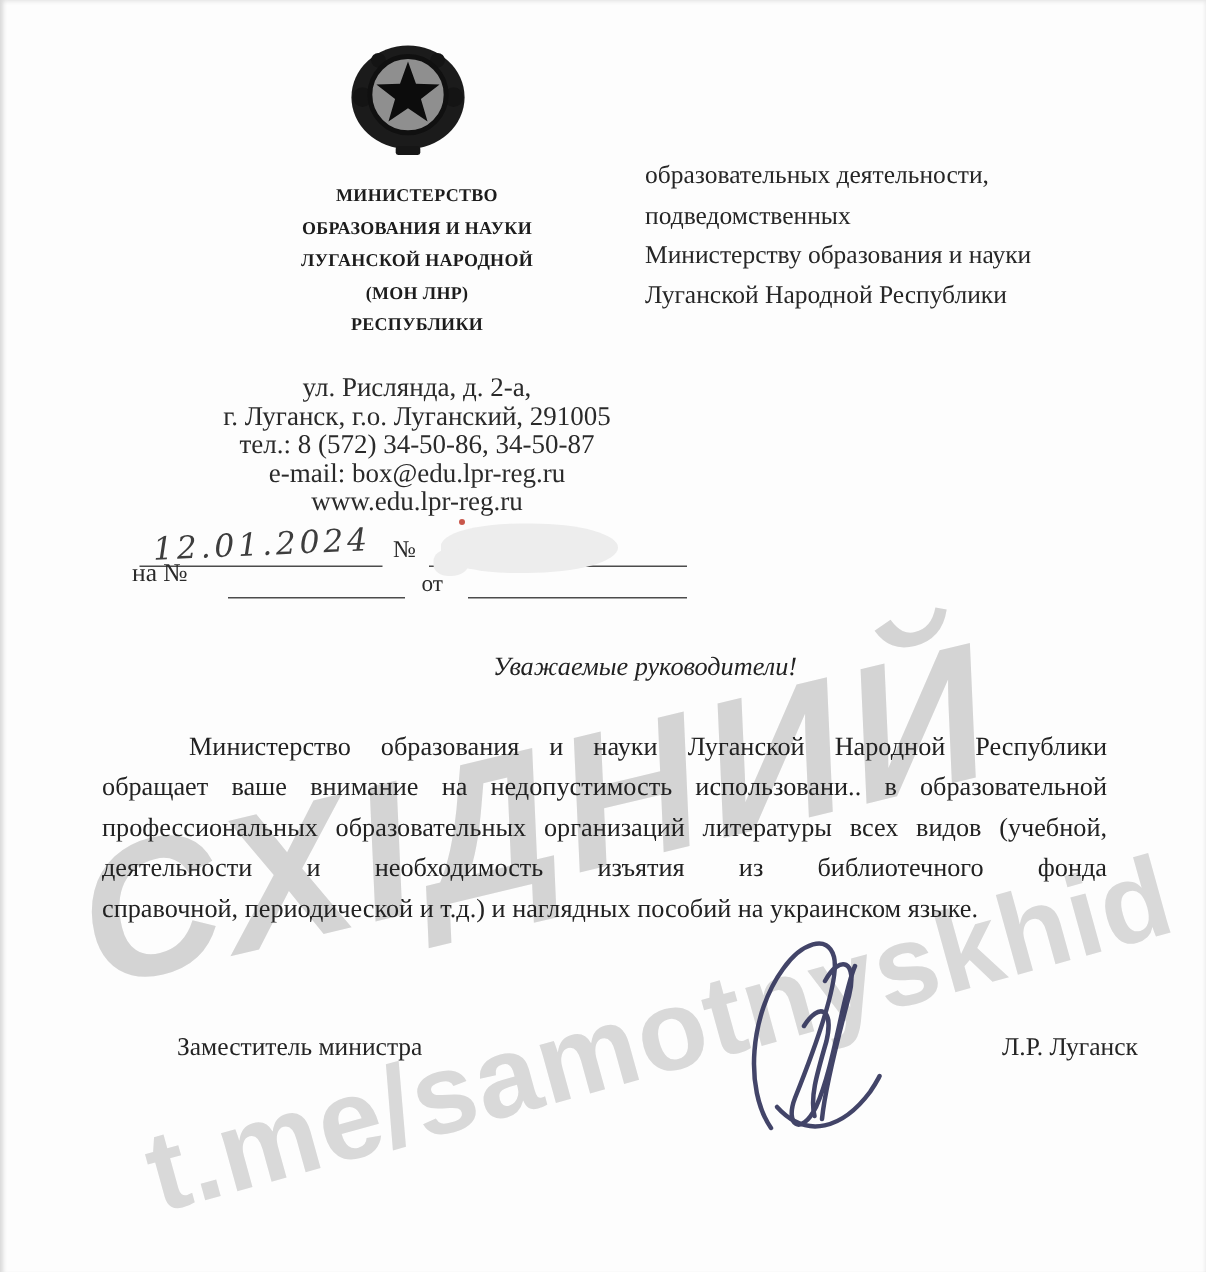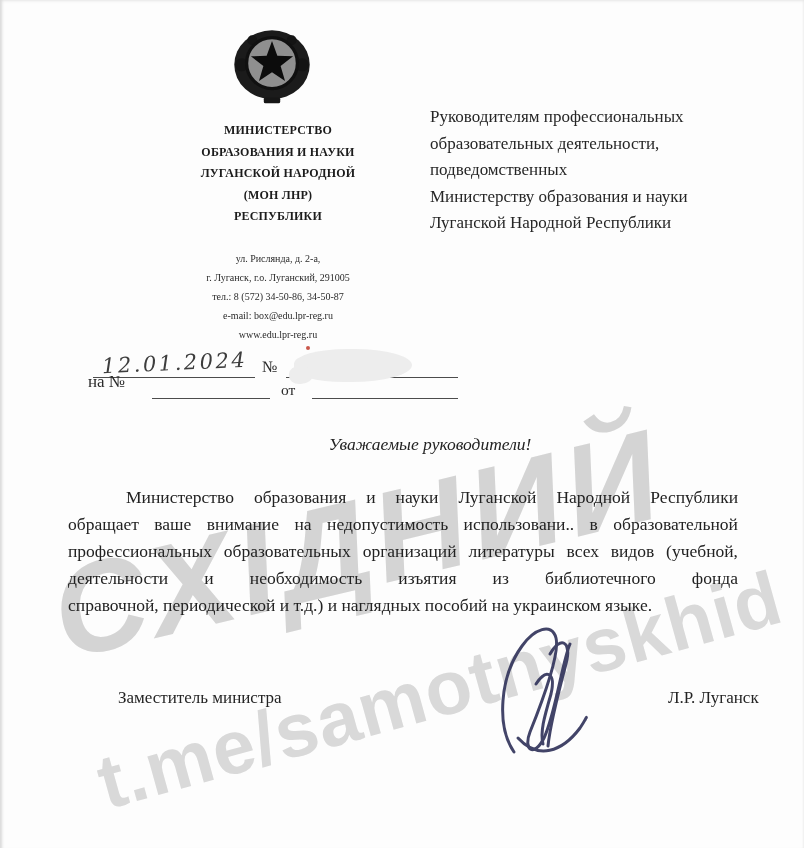--- a/index.html
+++ b/index.html
@@ -39,21 +39,21 @@
   
   .ministry{
     left:128px; top:120px; width:300px;
     text-align:center; font-weight:bold;
     font-size:12px; line-height:21.5px;
     color:#1c1c1c; letter-spacing:.2px;
     z-index:2;
   }
   .address{
     left:118px; top:249px; width:320px;
-    text-align:center; font-size:10px; line-height:19px;
+    text-align:center; font-size:18px; line-height:19px;
     color:#2a2a2a; z-index:2;
   }
 
   
   .addressee{
     left:430px; top:104px; width:330px;
     font-size:17px; line-height:26.5px; color:#262626;
     z-index:2;
   }
 
@@ -127,21 +127,20 @@
 
   <div class="abs address">
     <div>ул. Рислянда, д. 2-а,</div>
     <div>г. Луганск, г.о. Луганский, 291005</div>
     <div>тел.: 8 (572) 34-50-86, 34-50-87</div>
     <div>e-mail: box@edu.lpr-reg.ru</div>
     <div>www.edu.lpr-reg.ru</div>
   </div>
 
   <div class="abs addressee">
-    <div>Руководителям профессиональных</div>
     <div>образовательных деятельности,</div>
     <div>подведомственных</div>
     <div>Министерству образования и науки</div>
     <div>Луганской Народной Республики</div>
   </div>
 
   <div class="refblock">
     <div class="abs hand-date">12.01.2024</div>
     <div class="abs u-line" style="left:93px; top:377px; width:162px;"></div>
     <span class="abs ref-label" style="left:262px; top:358px;">№</span>

